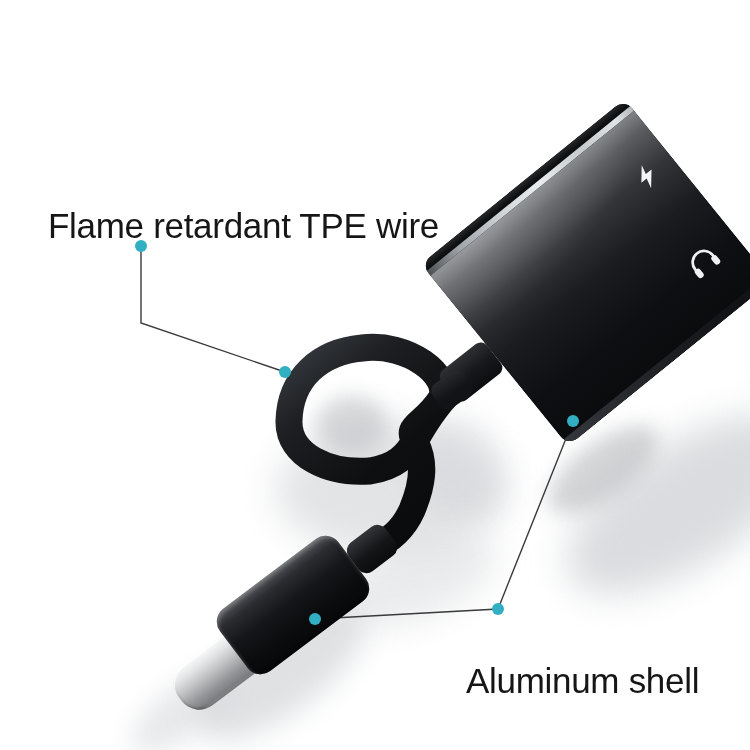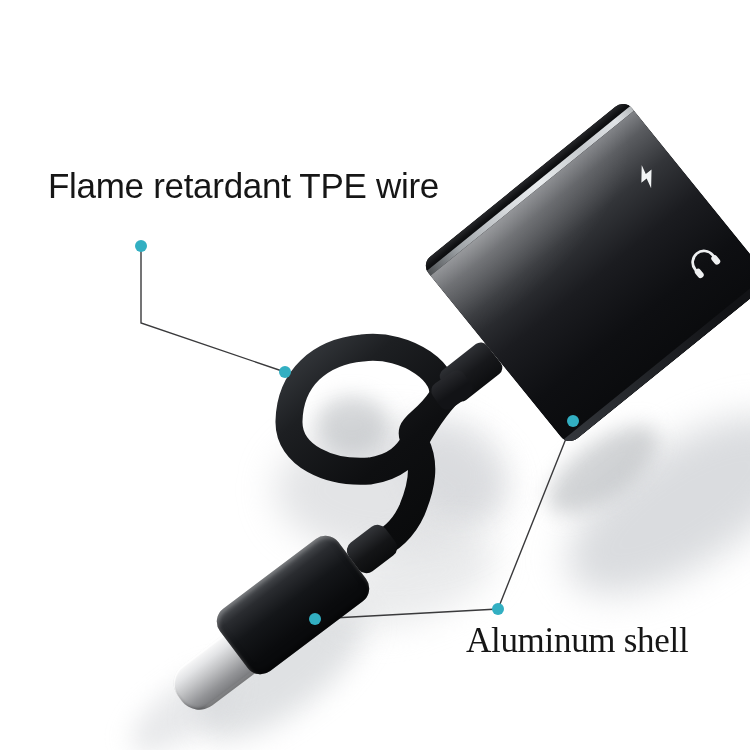--- a/index.html
+++ b/index.html
@@ -1,19 +1,19 @@
 <!DOCTYPE html>
 <html><head>
 <meta charset="utf-8">
 <style>
   html,body{margin:0;padding:0;background:#fff;}
   .stage{position:relative;width:750px;height:750px;background:#ffffff;overflow:hidden;
          font-family:"Liberation Sans", sans-serif;}
   .shadow{position:absolute;border-radius:50%;pointer-events:none;}
-  .label{position:absolute;color:#161616;font-size:35px;letter-spacing:-0.3px;white-space:nowrap;}
+  .label{position:absolute;color:#161616;font-size:35px;letter-spacing:-0.3px;white-space:nowrap;margin-top:40px;}
   .dot{position:absolute;width:12px;height:12px;border-radius:50%;background:#32afc2;z-index:9;}
   svg.layer{position:absolute;left:0;top:0;z-index:2;}
   
   .adapter{position:absolute;left:421px;top:264px;width:262px;height:234px;
            transform:rotate(-39deg);transform-origin:0 0;border-radius:12px;overflow:hidden;
            background:#0c0d0f;z-index:5;}
   .edge-dark{position:absolute;left:0;top:0;right:0;height:9px;
              background:linear-gradient(180deg,#27282b 0%,#101113 70%,#0c0d0f 100%);}
   .edge-bright{position:absolute;left:0;top:9px;right:0;height:6px;
              background:linear-gradient(90deg,#4e5154 0%,#9fa4a8 15%,#d9dcdf 40%,#e8ebed 55%,#c6cacd 75%,#e0e3e6 92%,#b5b9bc 100%);}
@@ -34,21 +34,21 @@
         transform:rotate(-37deg);background:linear-gradient(180deg,#333539,#141517 55%,#0b0c0d);z-index:6;}
   .metal{position:absolute;left:169px;top:641px;width:108px;height:50px;border-radius:22px 8px 8px 22px;
         transform:rotate(-37deg);
         background:linear-gradient(180deg,#fbfbfb 0%,#e3e4e6 22%,#c2c3c5 45%,#939497 75%,#7e7f82 92%,#a9aaac 100%);
         box-shadow:inset 0 2px 1px rgba(255,255,255,.85), inset 0 -2px 3px rgba(0,0,0,.3);z-index:7;}
   .overmold{position:absolute;left:219px;top:566px;width:148px;height:78px;border-radius:16px;
         transform:rotate(-37deg);
         background:linear-gradient(180deg,#505357 0%,#2a2c30 18%,#141619 45%,#0a0b0d 80%);
         box-shadow:inset 0 3px 4px rgba(255,255,255,.28), inset 0 -4px 6px rgba(0,0,0,.5);z-index:8;}
   .lbl-tpe{left:48px;top:166px;z-index:10;}
-  .lbl-alu{left:466px;top:621px;z-index:10;font-family:Liberation Serif, serif;}
+  .lbl-alu{left:466px;top:621px;z-index:10;}
 </style>
 </head>
 <body>
 
 <div class="stage">
 
   <div class="shadow" style="left:550px;top:445px;width:270px;height:120px;transform:rotate(-33deg);filter:blur(18px);background:rgba(188,191,196,.55);"></div>
   <div class="shadow" style="left:538px;top:442px;width:130px;height:55px;transform:rotate(-36deg);filter:blur(10px);background:rgba(168,171,176,.5);"></div>
   <div class="shadow" style="left:275px;top:425px;width:230px;height:130px;filter:blur(18px);background:rgba(200,202,206,.5);"></div>
   <div class="shadow" style="left:316px;top:396px;width:72px;height:58px;filter:blur(10px);background:rgba(176,179,184,.5);"></div>

